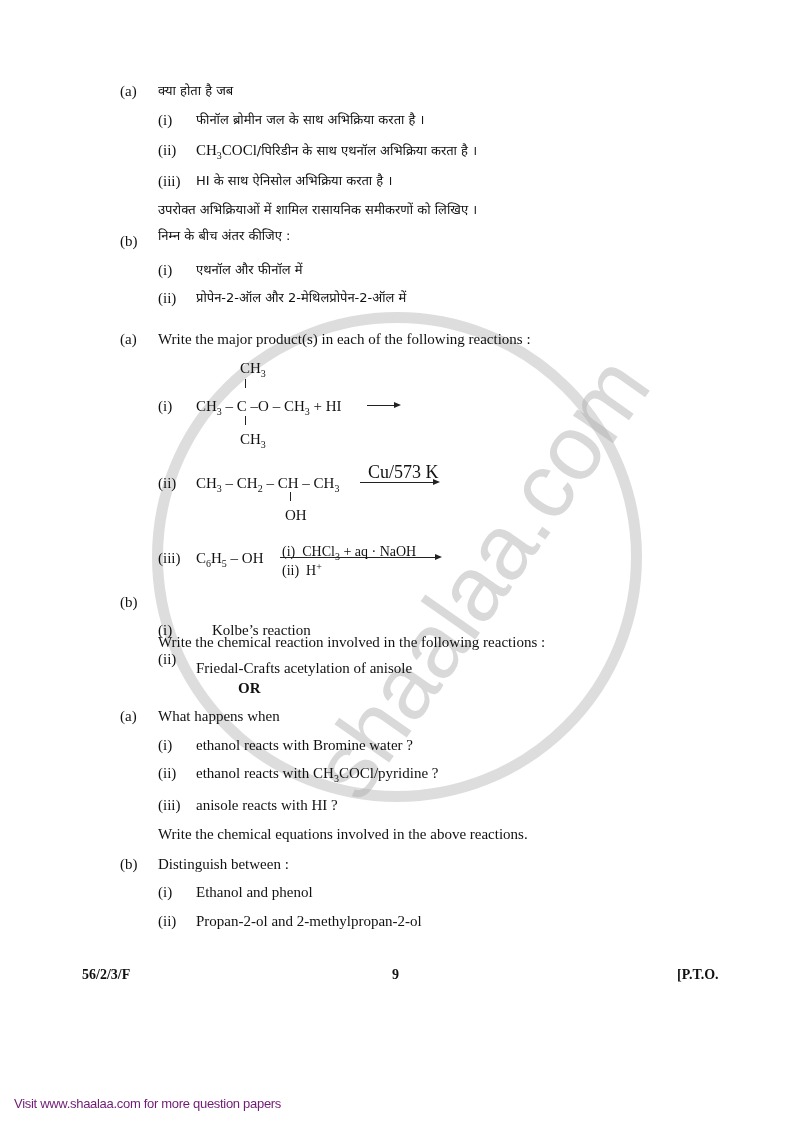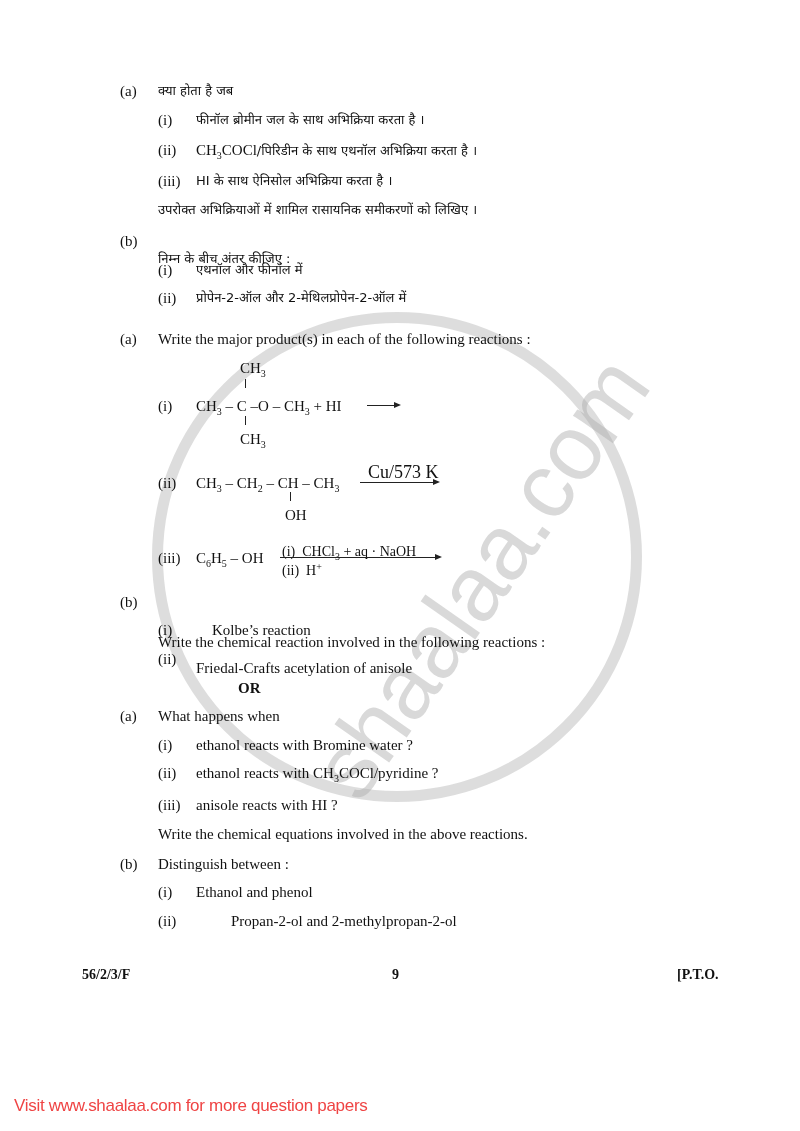--- a/index.html
+++ b/index.html
@@ -28,21 +28,21 @@
     position: absolute; left: 225px; top: 525px;
     font-family: "Liberation Sans", "DejaVu Sans", sans-serif;
     font-size: 92px; color: rgba(170,170,170,0.45);
     transform: rotate(-55deg); transform-origin: center center;
     white-space: nowrap; pointer-events: none; letter-spacing: -1px;
   }
   .footer-row { font-weight: bold; font-size: 14px; }
   .visit {
     position: absolute; left: 14px; top: 1096px;
     font-family: "Liberation Sans", "DejaVu Sans", sans-serif;
-    font-size: 17px; color: #ef4444; white-space: nowrap; letter-spacing: -0.3px;
+    font-size: 13px; color: #701a75; white-space: nowrap; letter-spacing: -0.3px;
   }
 </style>
 </head>
 <body>
 
 <div class="watermark-circle"></div>
 <div class="watermark-text">shaalaa.com</div>
 
 <span class="abs" style="left:120px;top:84px;">(a)</span>
 <span class="abs dev" style="left:158px;top:84px;">क्या होता है जब</span>
@@ -52,21 +52,21 @@
 
 <span class="abs" style="left:158px;top:143px;">(ii)</span>
 <span class="abs" style="left:196px;top:143px;"><span>CH</span><sub>3</sub><span>COCl</span><span class="dev">/पिरिडीन के साथ एथनॉल अभिक्रिया करता है ।</span></span>
 
 <span class="abs" style="left:158px;top:174px;">(iii)</span>
 <span class="abs dev" style="left:196px;top:174px;">HI के साथ ऐनिसोल अभिक्रिया करता है ।</span>
 
 <span class="abs dev" style="left:158px;top:203px;">उपरोक्त अभिक्रियाओं में शामिल रासायनिक समीकरणों को लिखिए ।</span>
 
 <span class="abs" style="left:120px;top:234px;">(b)</span>
-<span class="abs dev" style="left:158px;top:252px;">निम्न के बीच अंतर कीजिए :</span>
+<span class="abs dev" style="left:158px;top:229px;">निम्न के बीच अंतर कीजिए :</span>
 
 <span class="abs" style="left:158px;top:263px;">(i)</span>
 <span class="abs dev" style="left:196px;top:263px;">एथनॉल और फीनॉल में</span>
 
 <span class="abs" style="left:158px;top:291px;">(ii)</span>
 <span class="abs dev" style="left:196px;top:291px;">प्रोपेन-2-ऑल और 2-मेथिलप्रोपेन-2-ऑल में</span>
 
 <span class="abs" style="left:120px;top:332px;">(a)</span>
 <span class="abs" style="left:158px;top:332px;">Write the major product(s) in each of the following reactions :</span>
 
@@ -111,19 +111,19 @@
 <span class="abs" style="left:196px;top:766px;"><span>ethanol reacts with CH</span><sub>3</sub><span>COCl/pyridine ?</span></span>
 <span class="abs" style="left:158px;top:798px;">(iii)</span>
 <span class="abs" style="left:196px;top:798px;">anisole reacts with HI ?</span>
 <span class="abs" style="left:158px;top:827px;">Write the chemical equations involved in the above reactions.</span>
 
 <span class="abs" style="left:120px;top:857px;">(b)</span>
 <span class="abs" style="left:158px;top:857px;">Distinguish between :</span>
 <span class="abs" style="left:158px;top:885px;">(i)</span>
 <span class="abs" style="left:196px;top:885px;">Ethanol and phenol</span>
 <span class="abs" style="left:158px;top:914px;">(ii)</span>
-<span class="abs" style="left:196px;top:914px;margin-left:35px;">Propan-2-ol and 2-methylpropan-2-ol</span>
+<span class="abs" style="left:196px;top:914px;">Propan-2-ol and 2-methylpropan-2-ol</span>
 
 <span class="abs footer-row" style="left:82px;top:968px;">56/2/3/F</span>
 <span class="abs footer-row" style="left:392px;top:968px;">9</span>
 <span class="abs footer-row" style="left:665px;top:968px;margin-left:12px;">[P.T.O.</span>
 
 <div class="visit">Visit www.shaalaa.com for more question papers</div>
 
 </body></html>

